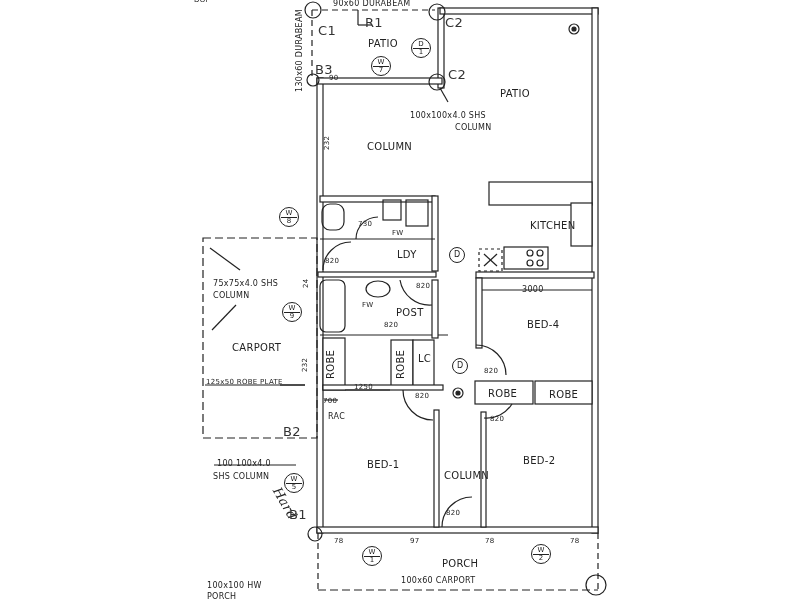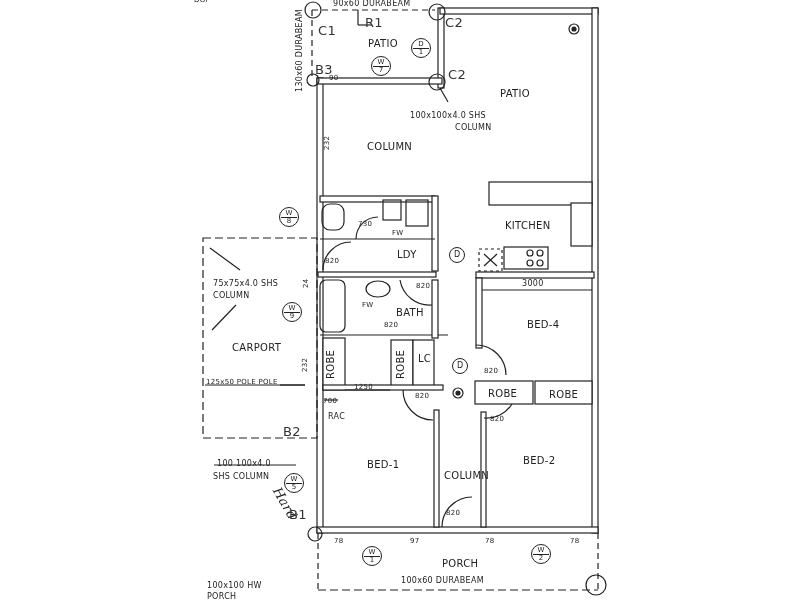--- a/index.html
+++ b/index.html
@@ -107,47 +107,47 @@
     <line x1="345" y1="390" x2="390" y2="390"></line>
     <line x1="440" y1="88" x2="448" y2="102"></line>
     <line x1="324" y1="400" x2="338" y2="400"></line>
     <line x1="214" y1="465" x2="296" y2="465"></line>
   </g>
 </svg>
 
 <div class="lbl room" style="left:368px;top:39px">PATIO</div>
 <div class="lbl room" style="left:500px;top:89px">PATIO</div>
 <div class="lbl room" style="left:367px;top:142px">COLUMN</div>
-<div class="lbl room" style="left:505px;top:221px">KITCHEN</div>
+<div class="lbl room" style="left:530px;top:221px">KITCHEN</div>
 <div class="lbl room" style="left:397px;top:250px">LDY</div>
-<div class="lbl room" style="left:396px;top:308px">BATH</div>
+<div class="lbl room" style="left:396px;top:308px">POST</div>
 <div class="lbl room" style="left:527px;top:320px">BED-4</div>
 <div class="lbl room" style="left:232px;top:343px">CARPORT</div>
 <div class="lbl room" style="left:367px;top:460px">BED-1</div>
 <div class="lbl room" style="left:523px;top:456px">BED-2</div>
 <div class="lbl room" style="left:444px;top:471px">COLUMN</div>
 <div class="lbl room" style="left:442px;top:559px">PORCH</div>
 <div class="lbl room vert" style="left:326px;top:379px">ROBE</div>
 <div class="lbl room vert" style="left:396px;top:379px">ROBE</div>
 <div class="lbl room" style="left:488px;top:389px">ROBE</div>
 <div class="lbl room" style="left:549px;top:390px">ROBE</div>
 <div class="lbl room" style="left:418px;top:354px">LC</div>
 
 <div class="lbl sm" style="left:333px;top:0px">90x60 DURABEAM</div>
 <div class="lbl sm vert" style="left:296px;top:92px">130x60 DURABEAM</div>
 <div class="lbl sm" style="left:410px;top:112px">100x100x4.0 SHS</div>
 <div class="lbl sm" style="left:455px;top:124px">COLUMN</div>
 <div class="lbl sm" style="left:213px;top:280px">75x75x4.0 SHS</div>
 <div class="lbl sm" style="left:213px;top:292px">COLUMN</div>
-<div class="lbl xs" style="left:206px;top:379px">125x50 POLE POLE</div>
+<div class="lbl xs" style="left:206px;top:379px">125x50 ROBE PLATE</div>
 <div class="lbl sm" style="left:217px;top:460px">100 100x4.0</div>
 <div class="lbl sm" style="left:213px;top:473px">SHS COLUMN</div>
 <div class="lbl sm" style="left:207px;top:582px">100x100 HW</div>
 <div class="lbl sm" style="left:207px;top:593px">PORCH</div>
-<div class="lbl sm" style="left:401px;top:577px">100x60 DURABEAM</div>
+<div class="lbl sm" style="left:401px;top:577px">100x60 CARPORT</div>
 <div class="lbl sm" style="left:328px;top:413px">RAC</div>
 <div class="lbl xs" style="left:392px;top:230px">FW</div>
 <div class="lbl xs" style="left:362px;top:302px">FW</div>
 <div class="lbl hand" style="left:282px;top:485px">Hard</div>
 <div class="lbl xs" style="left:194px;top:-3px">DOF</div>
 
 <div class="lbl big" style="left:318px;top:24px">C1</div>
 <div class="lbl big" style="left:365px;top:16px">R1</div>
 <div class="lbl big" style="left:445px;top:16px">C2</div>
 <div class="lbl big" style="left:448px;top:68px">C2</div>
@@ -155,21 +155,21 @@
 <div class="lbl big" style="left:283px;top:425px">B2</div>
 <div class="lbl big" style="left:289px;top:508px">B1</div>
 
 <div class="lbl xs" style="left:329px;top:75px">90</div>
 <div class="lbl xs vert" style="left:324px;top:150px">232</div>
 <div class="lbl xs" style="left:358px;top:221px">730</div>
 <div class="lbl xs" style="left:325px;top:258px">820</div>
 <div class="lbl xs" style="left:416px;top:283px">820</div>
 <div class="lbl xs" style="left:384px;top:322px">820</div>
 <div class="lbl xs vert" style="left:303px;top:288px">24</div>
-<div class="lbl sm" style="left:522px;top:280px">3000</div>
+<div class="lbl sm" style="left:522px;top:286px">3000</div>
 <div class="lbl xs vert" style="left:302px;top:372px">232</div>
 <div class="lbl xs" style="left:354px;top:384px">1250</div>
 <div class="lbl xs" style="left:323px;top:398px">700</div>
 <div class="lbl xs" style="left:415px;top:393px">820</div>
 <div class="lbl xs" style="left:484px;top:368px">820</div>
 <div class="lbl xs" style="left:490px;top:416px">820</div>
 <div class="lbl xs" style="left:446px;top:510px">820</div>
 <div class="lbl xs" style="left:334px;top:538px">78</div>
 <div class="lbl xs" style="left:410px;top:538px">97</div>
 <div class="lbl xs" style="left:485px;top:538px">78</div>

